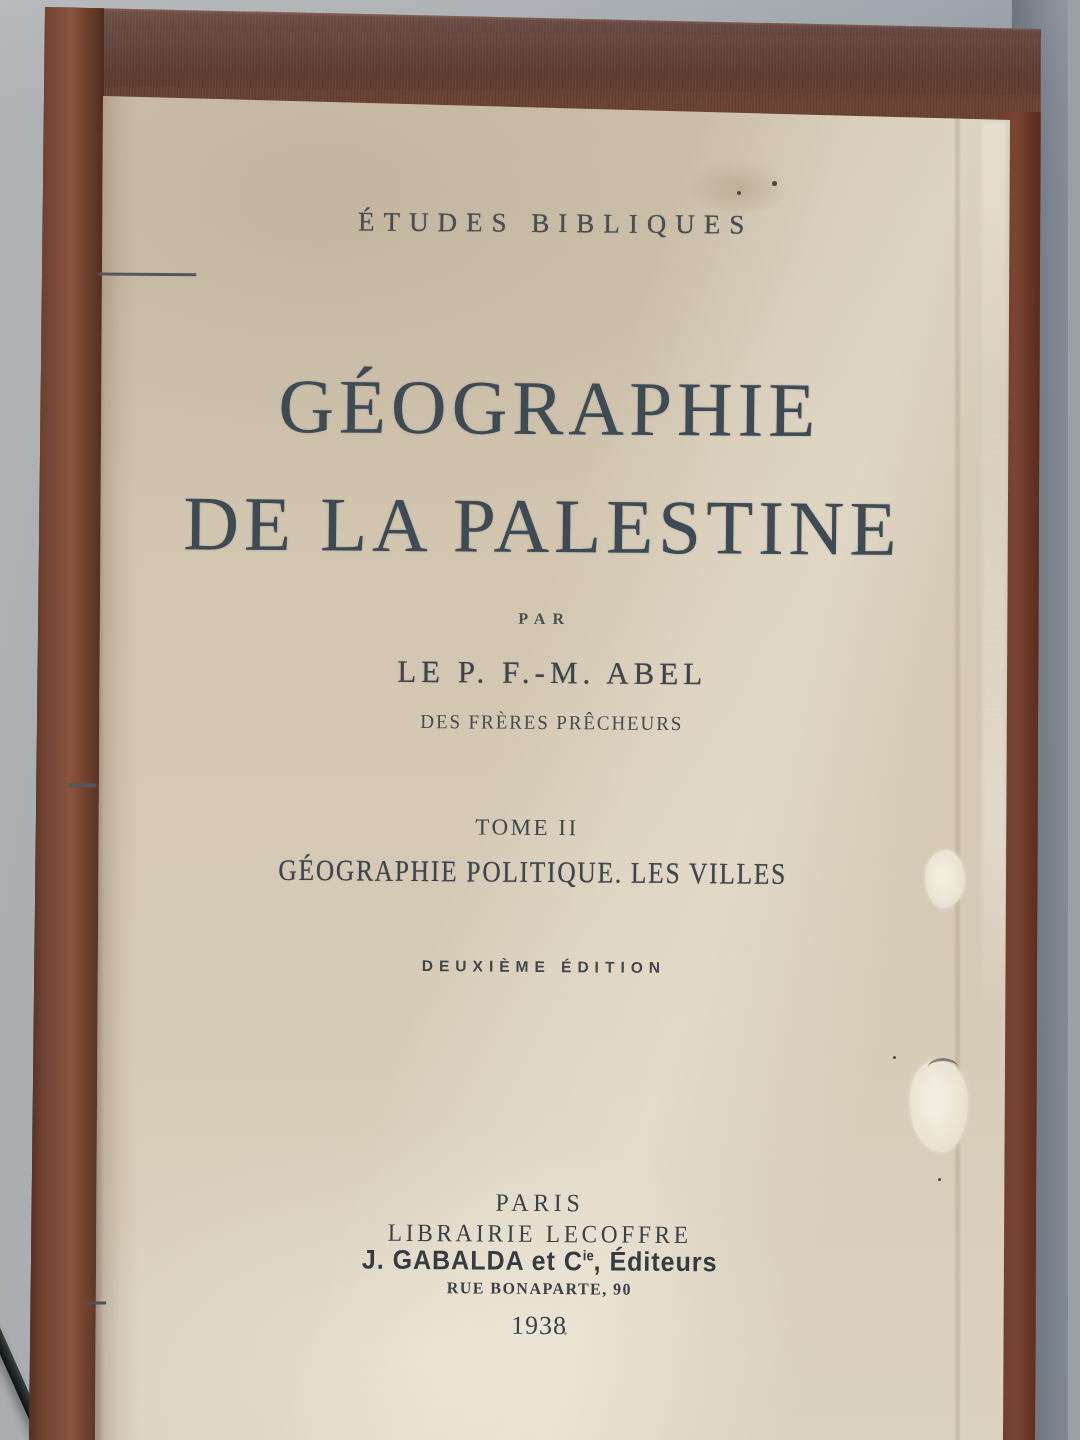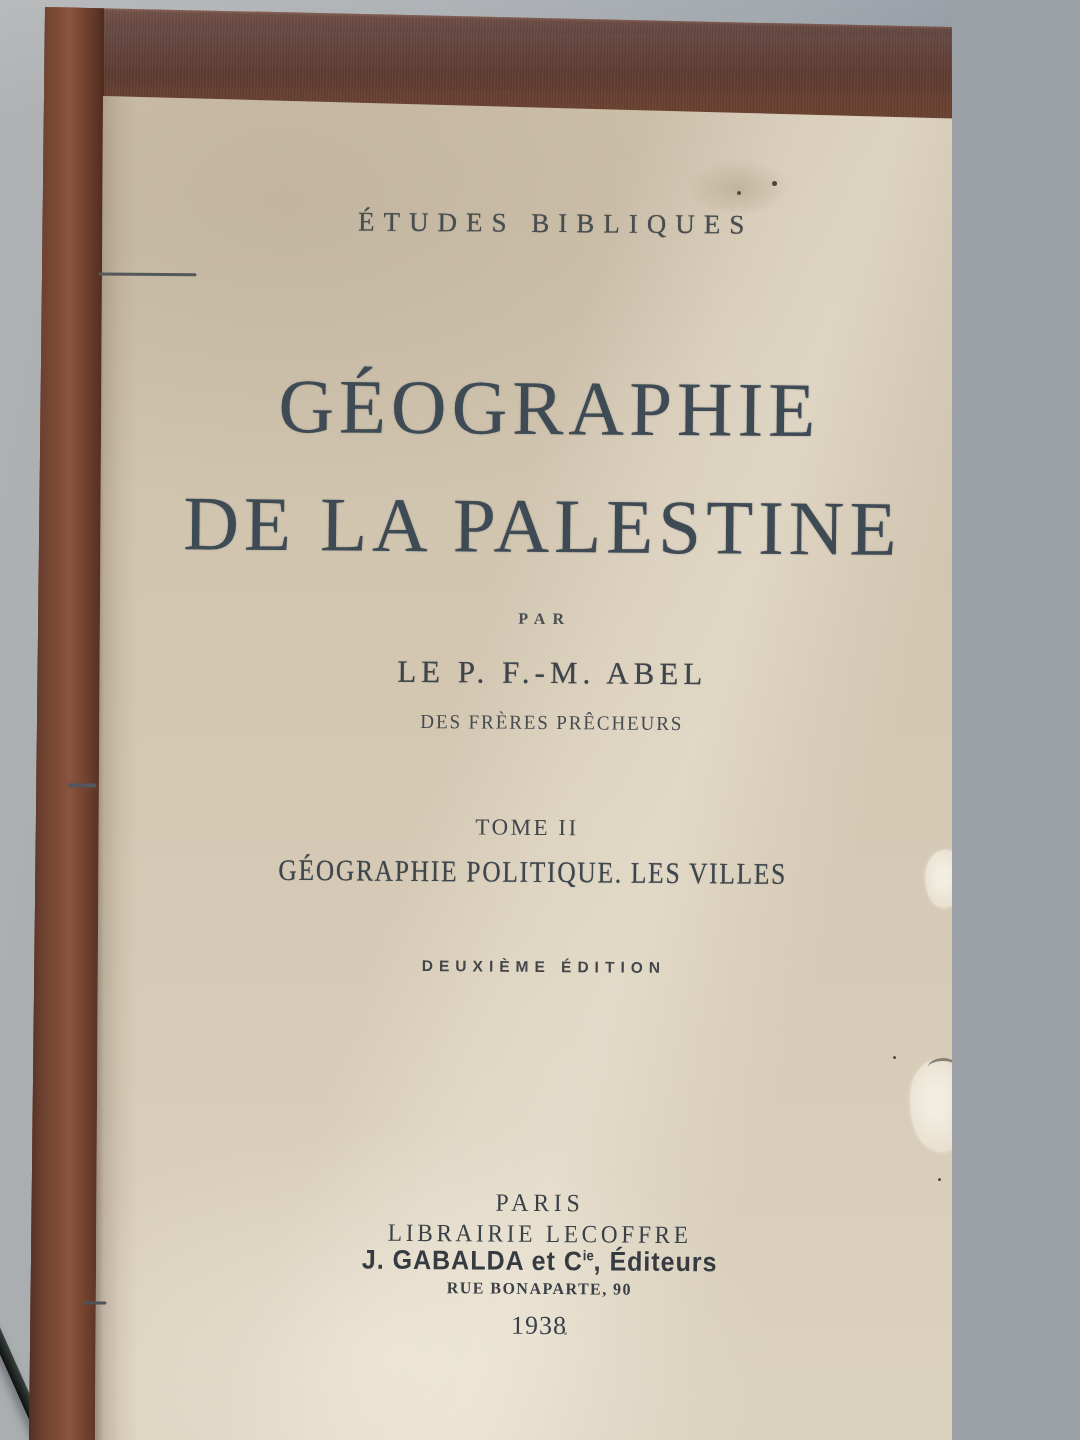--- a/index.html
+++ b/index.html
@@ -1,17 +1,17 @@
 <!DOCTYPE html>
 <html><head>
 <meta charset="utf-8">
 <style>
   html,body{margin:0;padding:0;background:#9aa0a6;}
   .scene{
-    position:relative;width:952px;height:1440px;overflow:hidden;
+    position:relative;width:1068px;height:1440px;overflow:hidden;
     font-family:"Liberation Serif","DejaVu Serif",serif;
   }
   
   .backdrop{
     position:absolute;inset:0;
     background:
       linear-gradient(to bottom, rgba(255,255,255,0.10), rgba(255,255,255,0) 120px),
       linear-gradient(100deg,#b0b2b4 0%,#a7abaf 35%,#99a0a7 65%,#8b939c 85%,#87909a 100%);
   }
   .cast-shadow{

